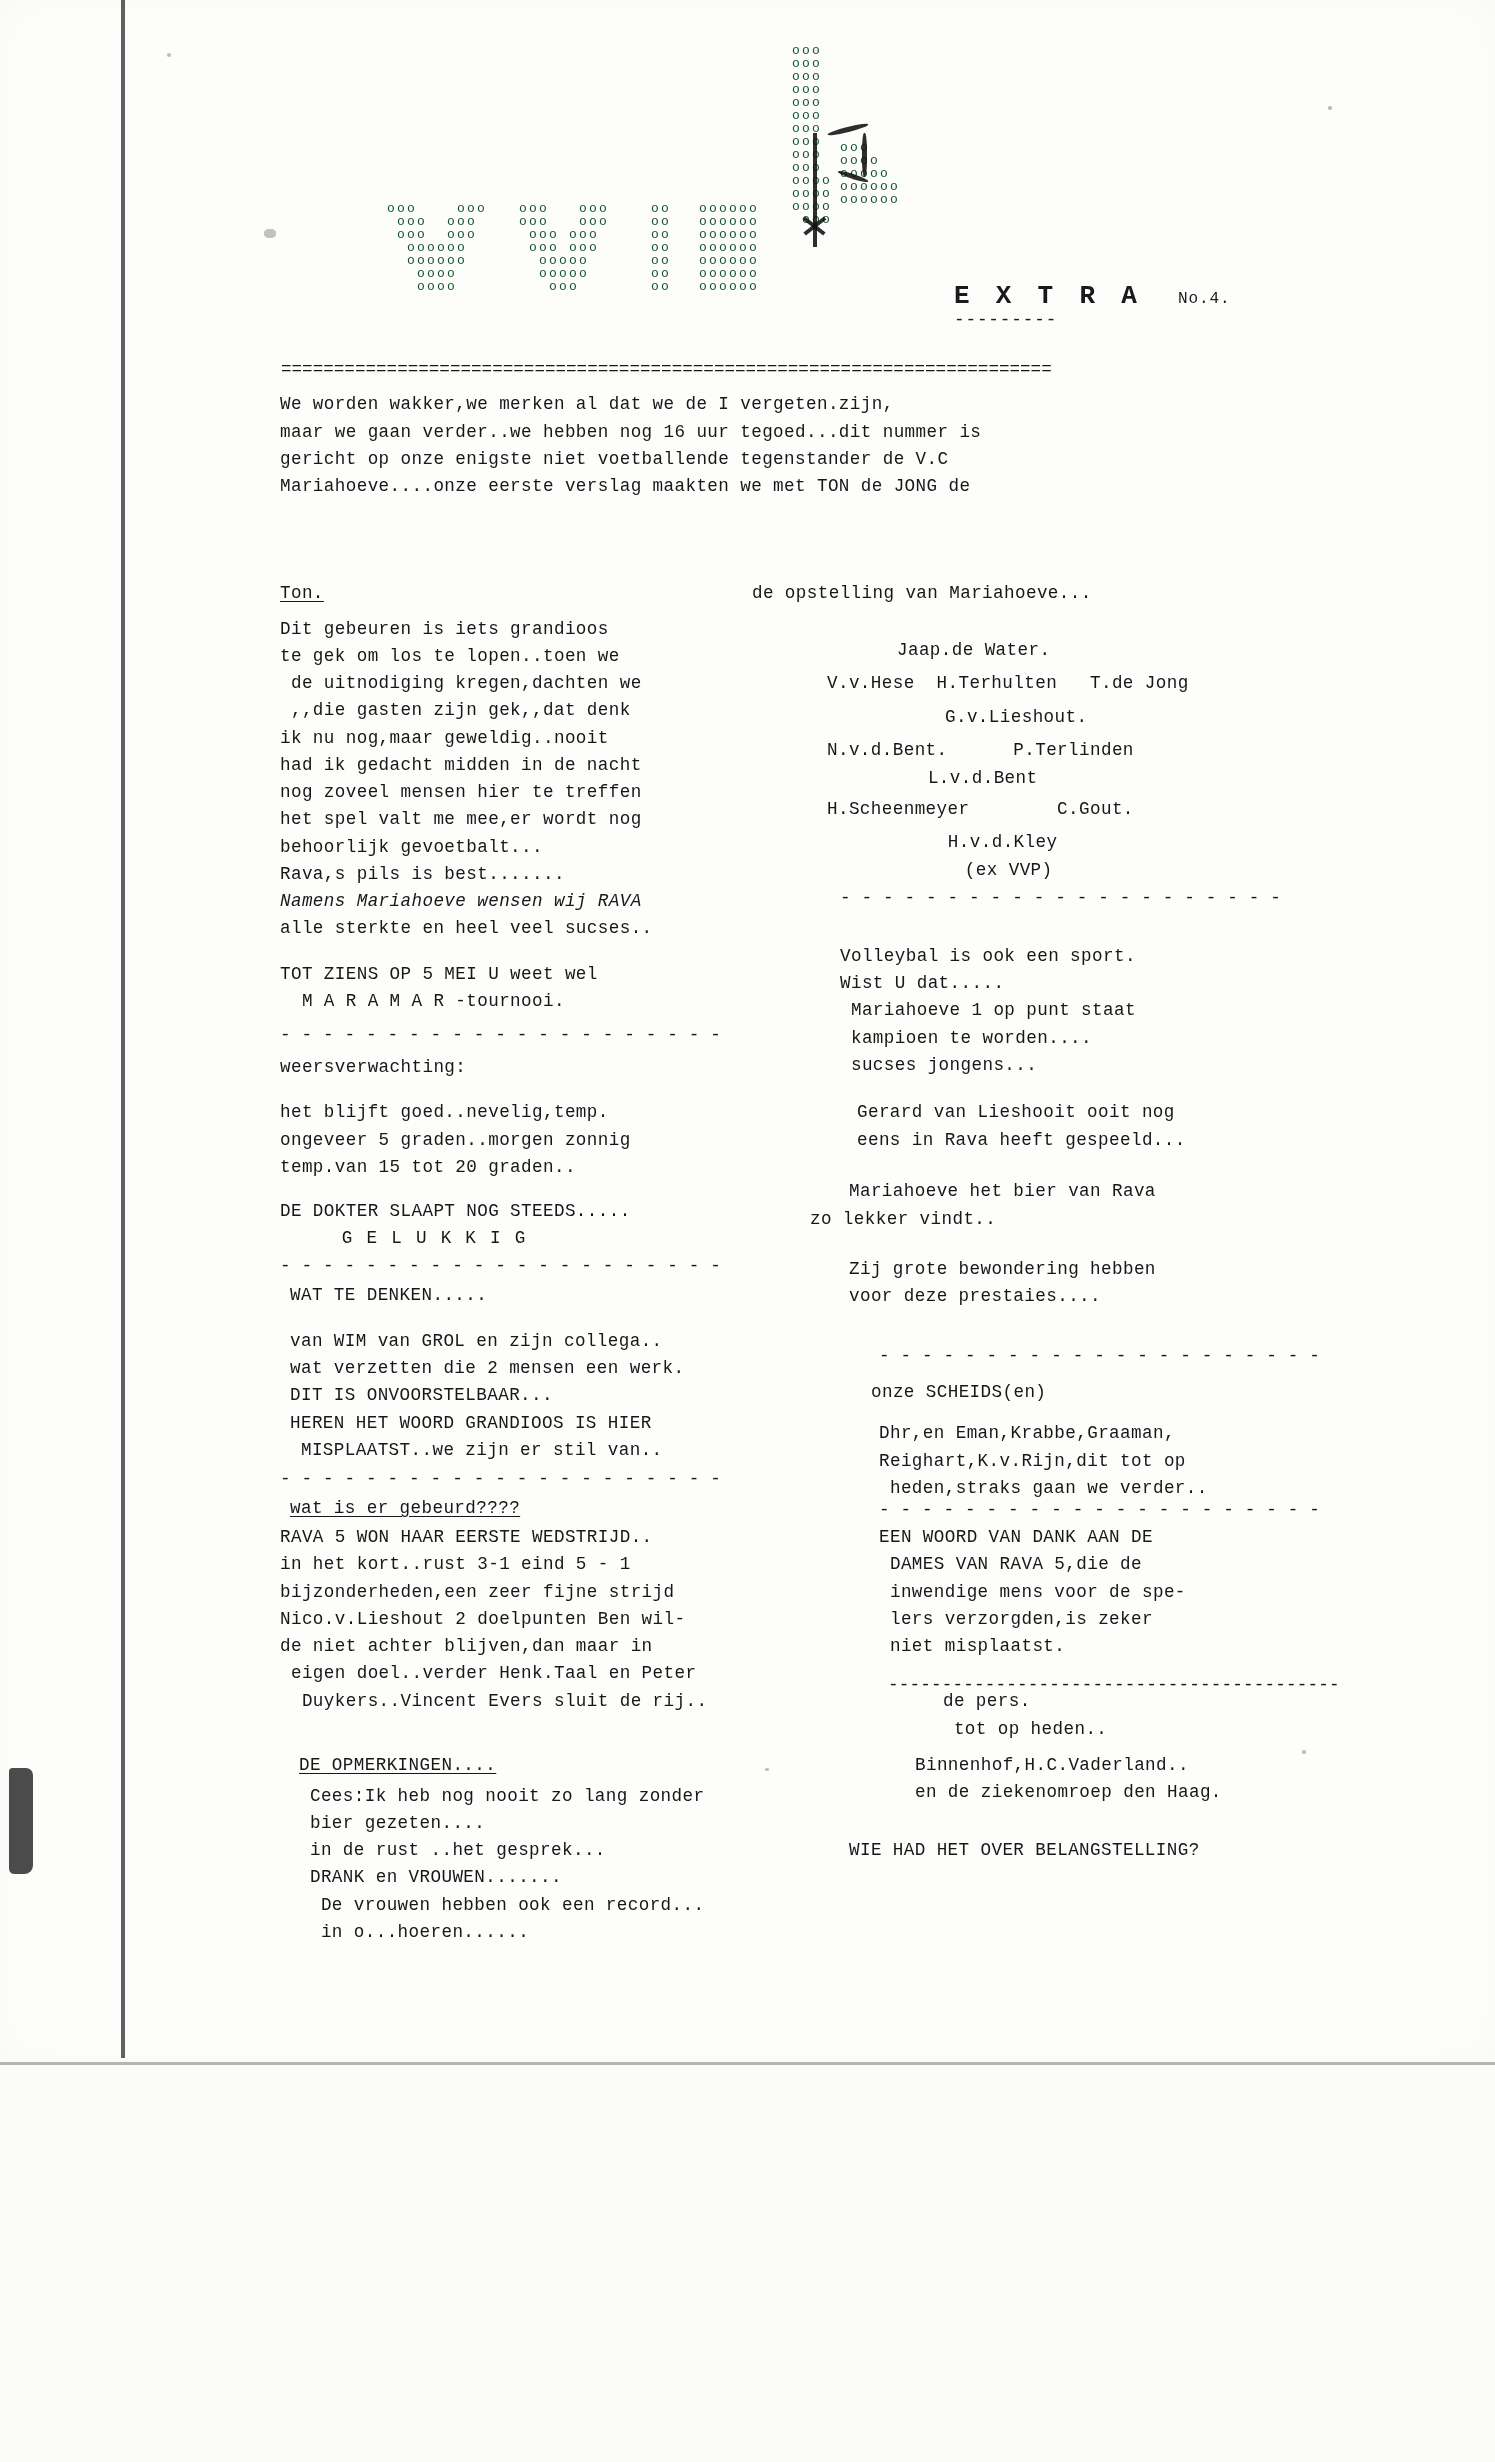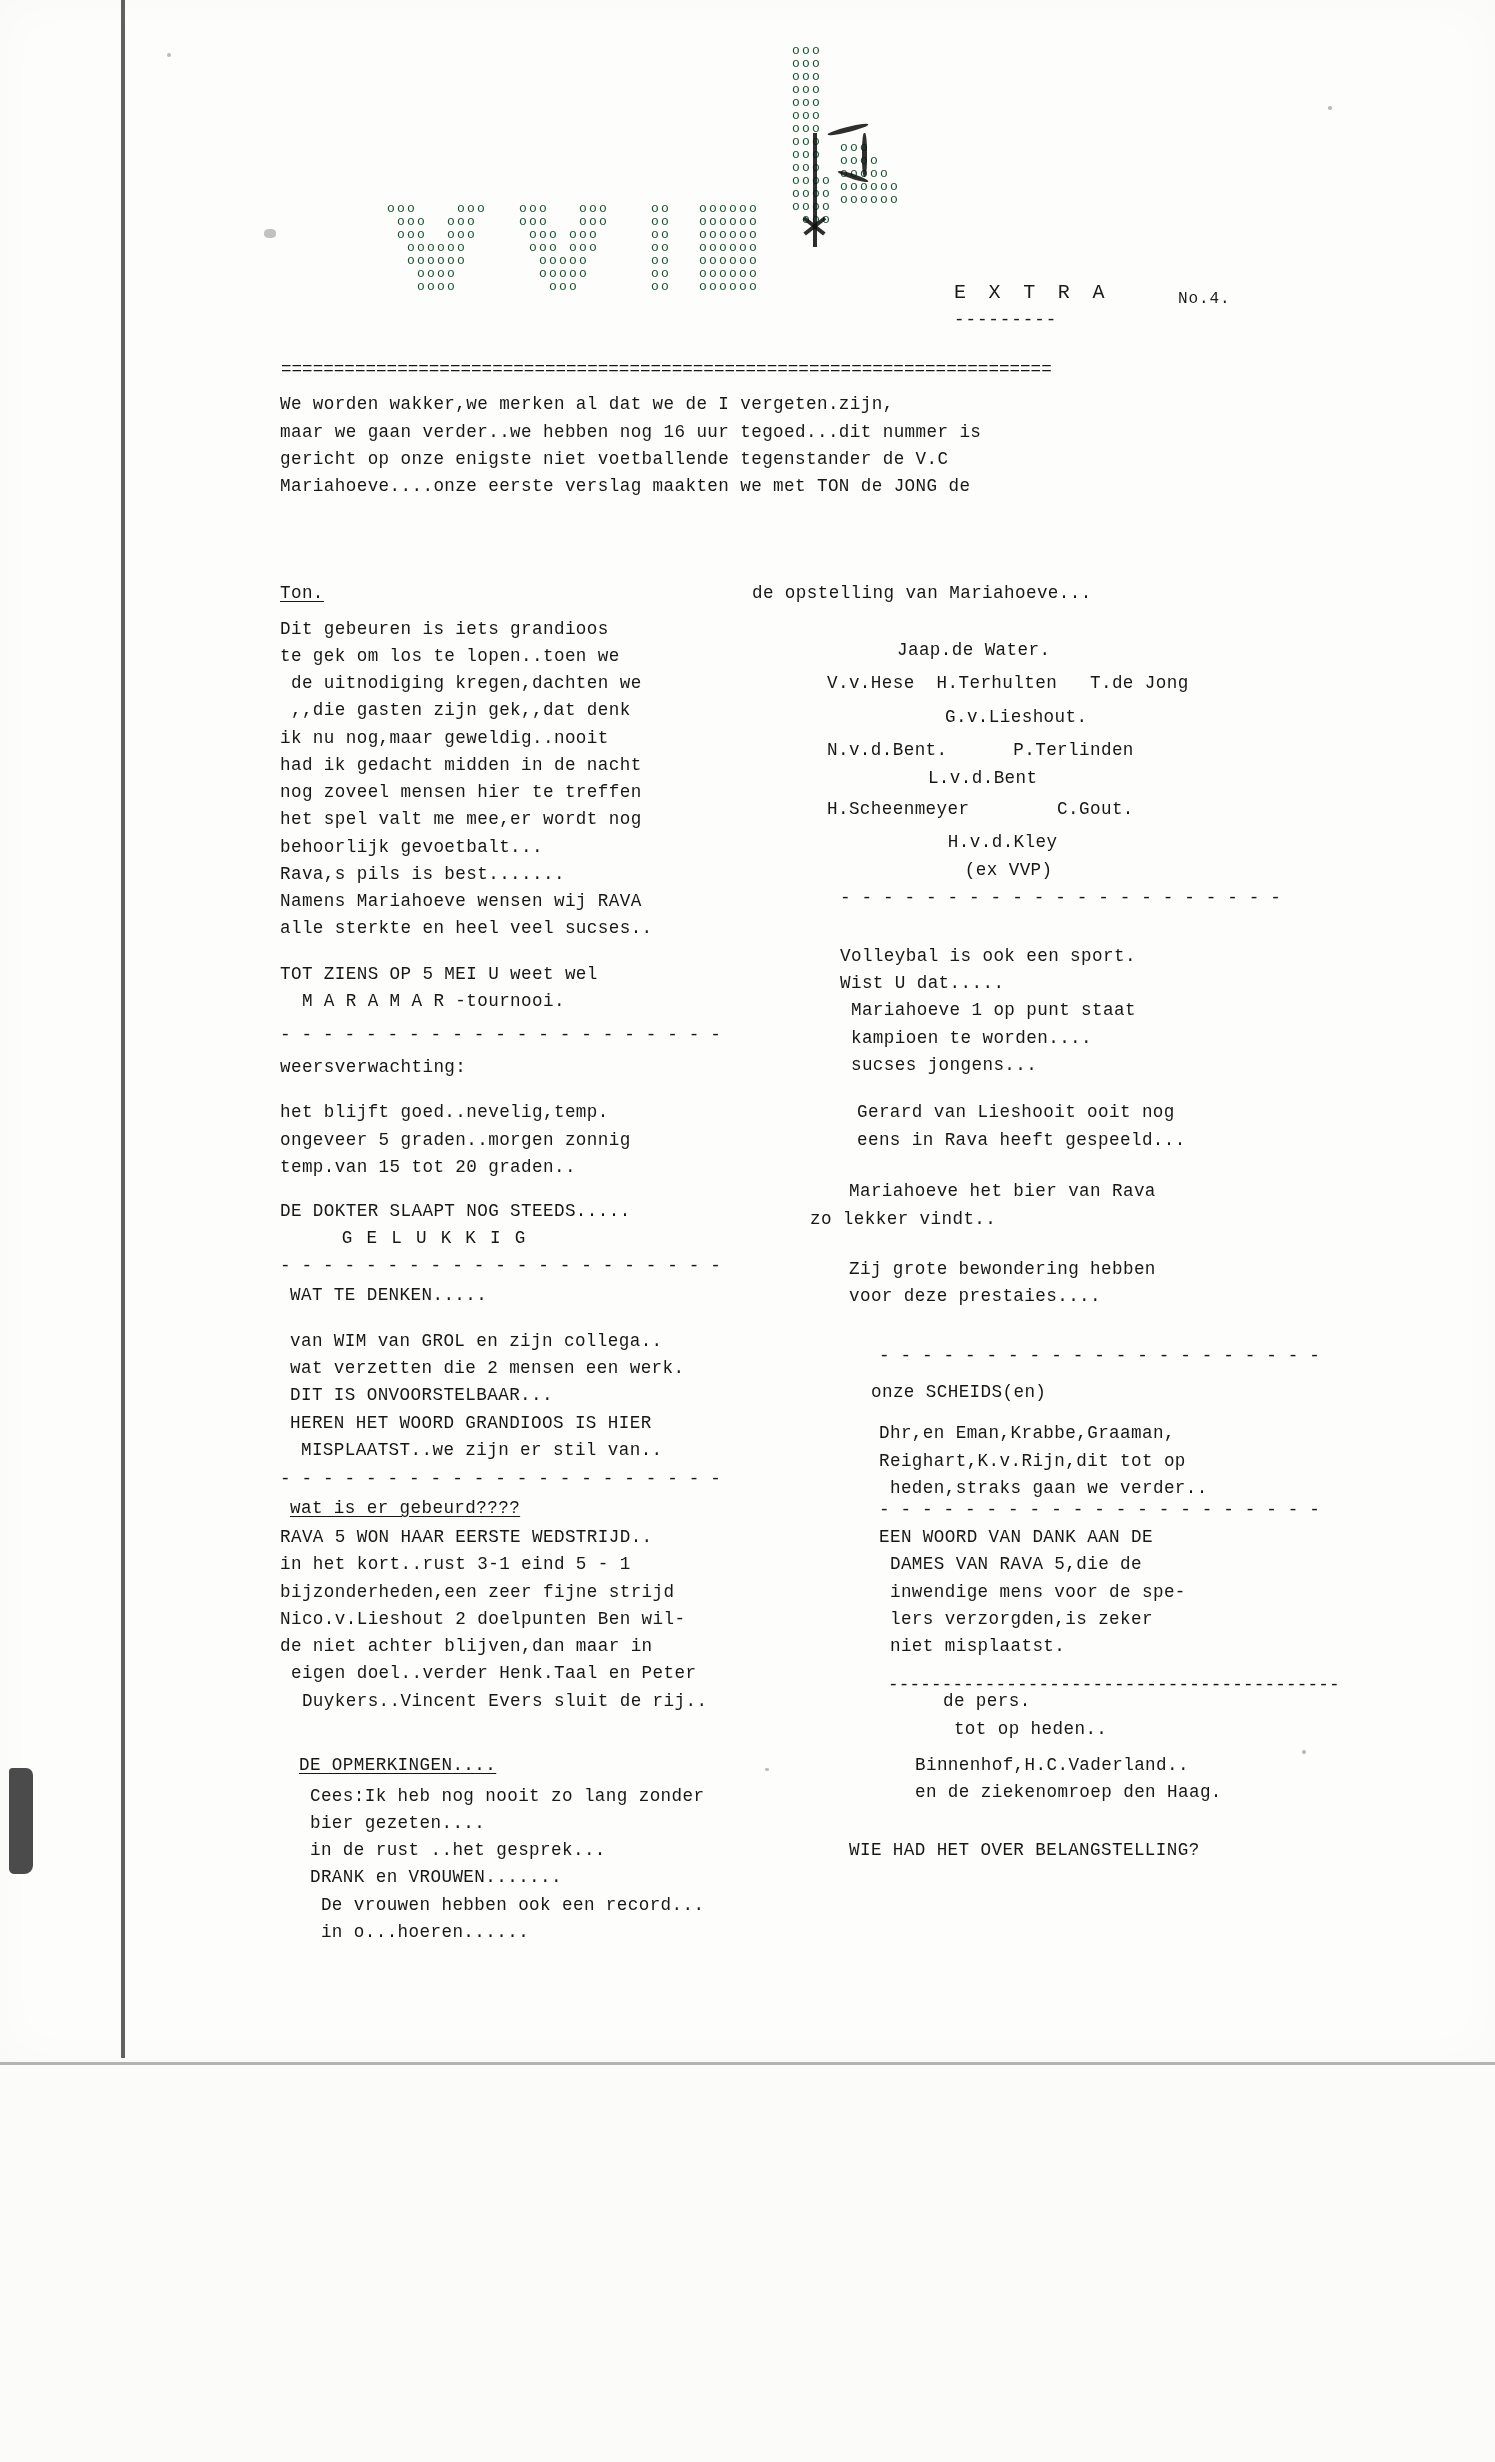--- a/index.html
+++ b/index.html
@@ -99,23 +99,24 @@
   .inkstroke {
     position: absolute;
     background: #111;
     opacity: .88;
   }
   .extra {
     position: absolute;
     left: 954px;
     top: 281px;
     font-family: "Liberation Mono", monospace;
-    font-size: 20px;
+    font-size: 26px;
     letter-spacing: 5.3px;
     white-space: pre;
+    font-weight: bold;
   }
   .extra-rule {
     position: absolute;
     left: 954px;
     top: 310px;
     font-family: "Liberation Mono", monospace;
     font-size: 17.6px;
     letter-spacing: 0.9px;
     white-space: pre;
   }
@@ -242,21 +243,21 @@
   <div class="tw" style="left:280px;top:616px;">Dit gebeuren is iets grandioos</div>
   <div class="tw" style="left:280px;top:643px;">te gek om los te lopen..toen we</div>
   <div class="tw" style="left:280px;top:670px;"> de uitnodiging kregen,dachten we</div>
   <div class="tw" style="left:280px;top:697px;"> ,,die gasten zijn gek,,dat denk</div>
   <div class="tw" style="left:280px;top:725px;">ik nu nog,maar geweldig..nooit</div>
   <div class="tw" style="left:280px;top:752px;">had ik gedacht midden in de nacht</div>
   <div class="tw" style="left:280px;top:779px;">nog zoveel mensen hier te treffen</div>
   <div class="tw" style="left:280px;top:806px;">het spel valt me mee,er wordt nog</div>
   <div class="tw" style="left:280px;top:834px;">behoorlijk gevoetbalt...</div>
   <div class="tw" style="left:280px;top:861px;">Rava,s pils is best.......</div>
-  <div class="tw" style="left:280px;top:888px;">Namens Mariahoeve wensen wij RAVA</div>
+  <div class="tw" style="left:280px;top:888px;font-style:italic;">Namens Mariahoeve wensen wij RAVA</div>
   <div class="tw" style="left:280px;top:915px;">alle sterkte en heel veel sucses..</div>
 
   <div class="tw" style="left:280px;top:961px;">TOT ZIENS OP 5 MEI U weet wel</div>
   <div class="tw" style="left:280px;top:988px;">  M A R A M A R -tournooi.</div>
 
   <div class="dashrule" style="left:280px;top:1025px;">- - - - - - - - - - - - - - - - - - - - -</div>
 
   <div class="tw" style="left:280px;top:1054px;">weersverwachting:</div>
   <div class="tw" style="left:280px;top:1099px;">het blijft goed..nevelig,temp.</div>
   <div class="tw" style="left:280px;top:1127px;">ongeveer 5 graden..morgen zonnig</div>

